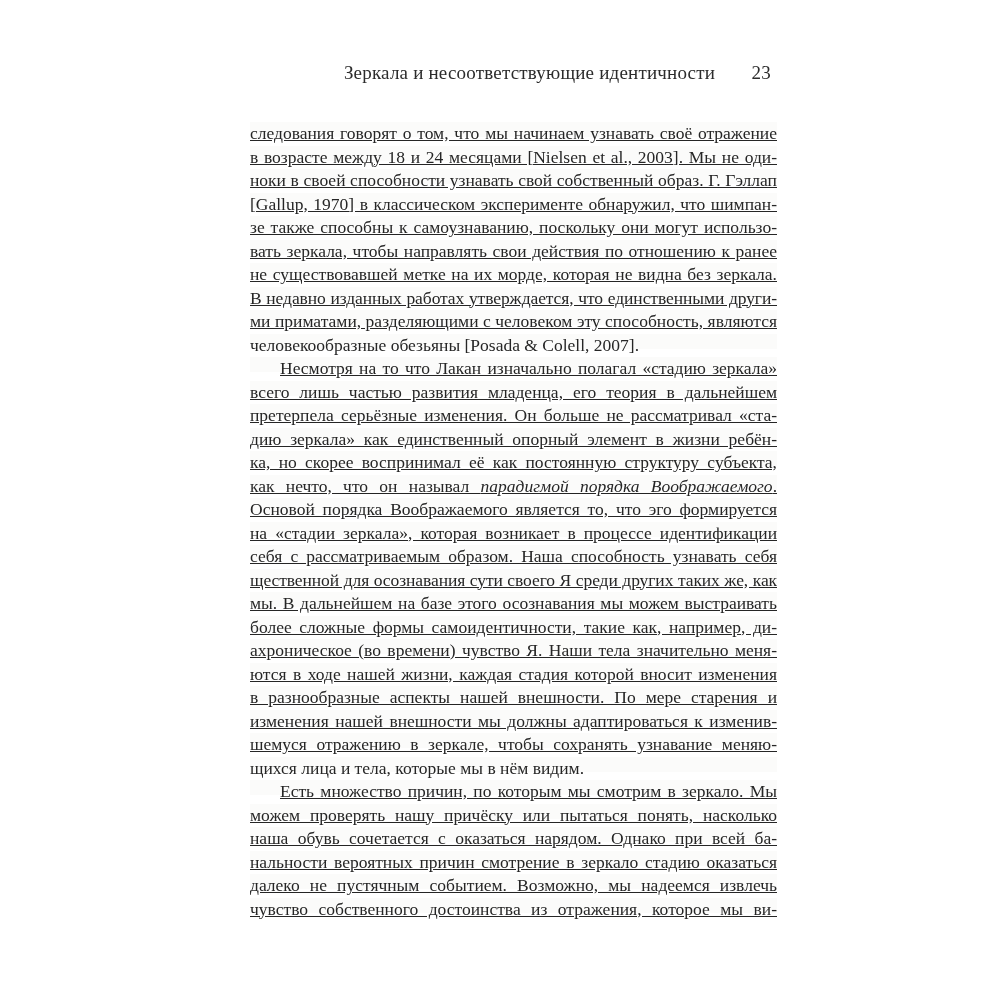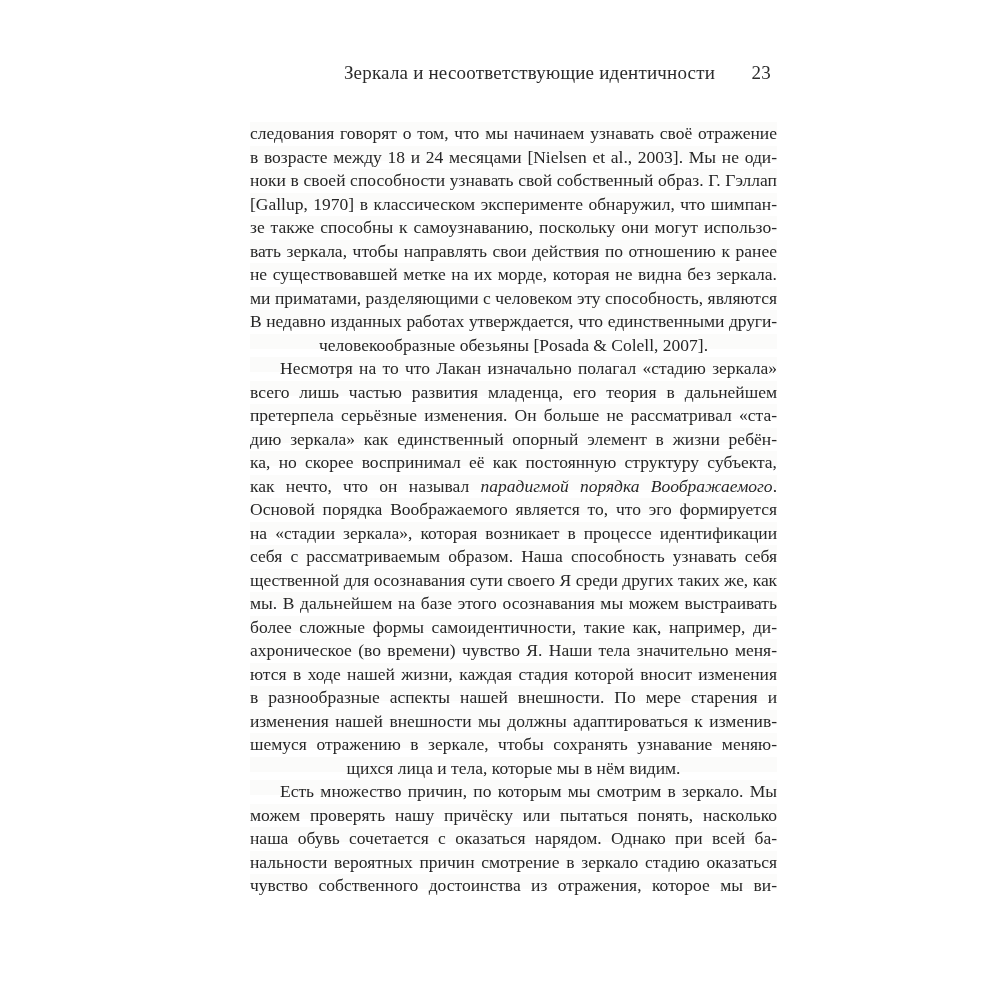--- a/index.html
+++ b/index.html
@@ -32,26 +32,27 @@
     background:repeating-linear-gradient(
       to bottom,
       #fbfbfa 0px,#fbfbfa 15px,
       #ffffff 15px,#ffffff 23.5px);
   }
   .para{margin:0;}
   .line{
     font-size:17.5px;
     line-height:23.5px;
     height:23.5px;
-    text-align:center;
+    text-align:left;
     color:#262626;
   }
   .line.j{
     text-align:justify;
     text-align-last:justify;
+    text-decoration:underline;
   }
   .line.ind{padding-left:30px;}
   .it{font-style:italic;}
 </style>
 </head>
 <body>
 
 <div class="page">
   <div class="column">
     <div class="running-head">
@@ -60,22 +61,22 @@
     </div>
     <div class="body-text" id="body-text">
         <div class="para">
           <div class="line j" style=""><span>следования говорят о том, что мы начинаем узнавать своё отражение</span></div>
           <div class="line j" style=""><span>в возрасте между 18 и 24 месяцами [Nielsen et al., 2003]. Мы не оди-</span></div>
           <div class="line j" style=""><span>ноки в своей способности узнавать свой собственный образ. Г. Гэллап</span></div>
           <div class="line j" style=""><span>[Gallup, 1970] в классическом эксперименте обнаружил, что шимпан-</span></div>
           <div class="line j" style=""><span>зе также способны к самоузнаванию, поскольку они могут использо-</span></div>
           <div class="line j" style=""><span>вать зеркала, чтобы направлять свои действия по отношению к ранее</span></div>
           <div class="line j" style=""><span>не существовавшей метке на их морде, которая не видна без зеркала.</span></div>
+          <div class="line j" style="letter-spacing: -0.08px;"><span>В недавно изданных работах утверждается, что единственными други-</span></div>
           <div class="line j" style=""><span>ми приматами, разделяющими с человеком эту способность, являются</span></div>
-          <div class="line j" style="letter-spacing: -0.08px;"><span>В недавно изданных работах утверждается, что единственными други-</span></div>
           <div class="line" style=""><span>человекообразные обезьяны [Posada &amp; Colell, 2007].</span></div>
         </div>
         <div class="para">
           <div class="line j ind" style=""><span>Несмотря на то что Лакан изначально полагал «стадию зеркала»</span></div>
           <div class="line j" style=""><span>всего лишь частью развития младенца, его теория в дальнейшем</span></div>
           <div class="line j" style=""><span>претерпела серьёзные изменения. Он больше не рассматривал «ста-</span></div>
           <div class="line j" style=""><span>дию зеркала» как единственный опорный элемент в жизни ребён-</span></div>
           <div class="line j" style=""><span>ка, но скорее воспринимал её как постоянную структуру субъекта,</span></div>
           <div class="line j" style=""><span>как нечто, что он называл </span><span class="it">парадигмой порядка Воображаемого</span><span>.</span></div>
           <div class="line j" style=""><span>Основой порядка Воображаемого является то, что эго формируется</span></div>
@@ -89,17 +90,18 @@
           <div class="line j" style=""><span>в разнообразные аспекты нашей внешности. По мере старения и</span></div>
           <div class="line j" style=""><span>изменения нашей внешности мы должны адаптироваться к изменив-</span></div>
           <div class="line j" style=""><span>шемуся отражению в зеркале, чтобы сохранять узнавание меняю-</span></div>
           <div class="line" style=""><span>щихся лица и тела, которые мы в нём видим.</span></div>
         </div>
         <div class="para">
           <div class="line j ind" style=""><span>Есть множество причин, по которым мы смотрим в зеркало. Мы</span></div>
           <div class="line j" style=""><span>можем проверять нашу причёску или пытаться понять, насколько</span></div>
           <div class="line j" style=""><span>наша обувь сочетается с оказаться нарядом. Однако при всей ба-</span></div>
           <div class="line j" style=""><span>нальности вероятных причин смотрение в зеркало стадию оказаться</span></div>
+          <div class="line j" style=""><span>далеко не пустячным событием. Возможно, мы надеемся извлечь</span></div>
           <div class="line j" style=""><span>чувство собственного достоинства из отражения, которое мы ви-</span></div>
         </div>
       </div>
   </div>
 </div>
 
 </body></html>

